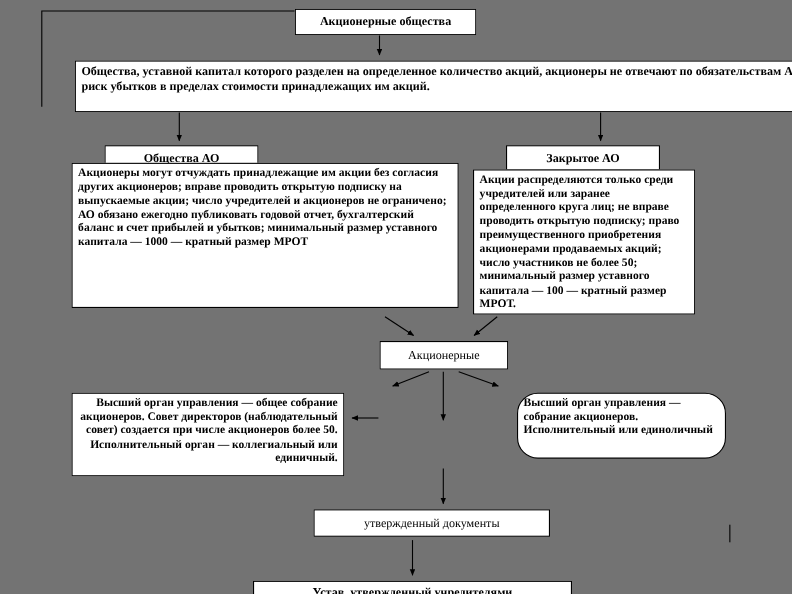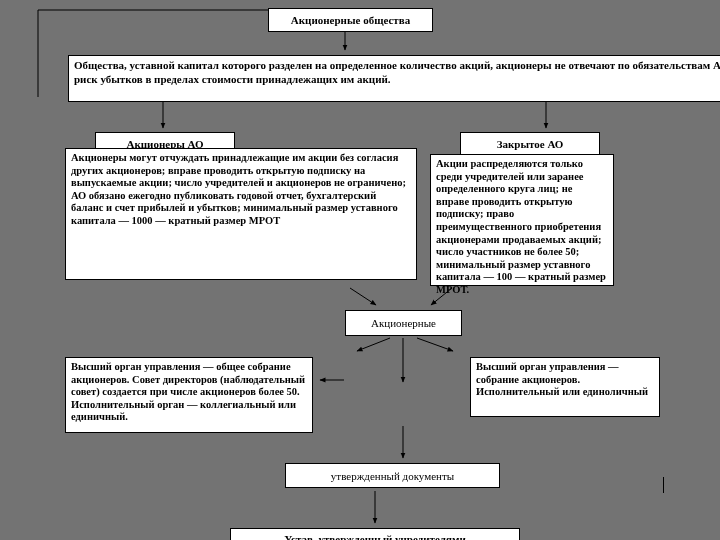--- a/index.html
+++ b/index.html
@@ -82,44 +82,44 @@
 
   <div class="box hdr" style="left:268px; top:8px; width:165px; height:24px;">
     <span>Акционерные общества</span>
   </div>
 
   <div class="box para def" style="left:68px; top:55px; width:720px; height:47px;">
     <span>Общества, уставной капитал которого разделен на определенное количество акций, акционеры не отвечают по обязательствам АО и несут риск убытков в пределах стоимости принадлежащих им акций.</span>
   </div>
 
   <div class="box hdr" style="left:95px; top:132px; width:140px; height:23px;">
-    <span>Акционеры АО</span>
+    <span>Общества АО</span>
   </div>
 
   <div class="box hdr" style="left:460px; top:132px; width:140px; height:23px;">
     <span>Закрытое АО</span>
   </div>
 
   <div class="box para" style="left:65px; top:148px; width:352px; height:132px;">
     <span>Акционеры могут отчуждать принадлежащие им акции без согласия других акционеров; вправе проводить открытую подписку на выпускаемые акции; число учредителей и акционеров не ограничено; АО обязано ежегодно публиковать годовой отчет, бухгалтерский баланс и счет прибылей и убытков; минимальный размер уставного капитала — 1000 — кратный размер МРОТ</span>
   </div>
 
-  <div class="box para" style="left:430px; top:154px; width:184px; height:132px;">
+  <div class="box para" style="left:430px; top:154px; width:202px; height:132px;">
     <span>Акции распределяются только среди учредителей или заранее определенного круга лиц; не вправе проводить открытую подписку; право преимущественного приобретения акционерами продаваемых акций; число участников не более 50; минимальный размер уставного капитала — 100 — кратный размер МРОТ.</span>
   </div>
 
   <div class="box hdr" style="left:345px; top:310px; width:117px; height:26px; font-weight:normal;">
     <span>Акционерные</span>
   </div>
 
-  <div class="box para" style="left:65px; top:357px; width:248px; height:76px;">
+  <div class="box para" style="left:65px; top:357px; width:248px; height:76px;text-align:right;">
     <span>Высший орган управления — общее собрание акционеров. Совет директоров (наблюдательный совет) создается при числе акционеров более 50. Исполнительный орган — коллегиальный или единичный.</span>
   </div>
 
-  <div class="box para" style="left:470px; top:357px; width:190px; height:60px;">
+  <div class="box para" style="left:470px; top:357px; width:190px; height:60px;border-radius:19px;">
     <span>Высший орган управления — собрание акционеров. Исполнительный или единоличный</span>
   </div>
 
   <div class="box hdr" style="left:285px; top:463px; width:215px; height:25px; font-weight:normal;">
     <span>утвержденный документы</span>
   </div>
 
   <div class="box hdr" style="left:230px; top:528px; width:290px; height:22px;">
     <span>Устав, утвержденный учредителями</span>
   </div>

